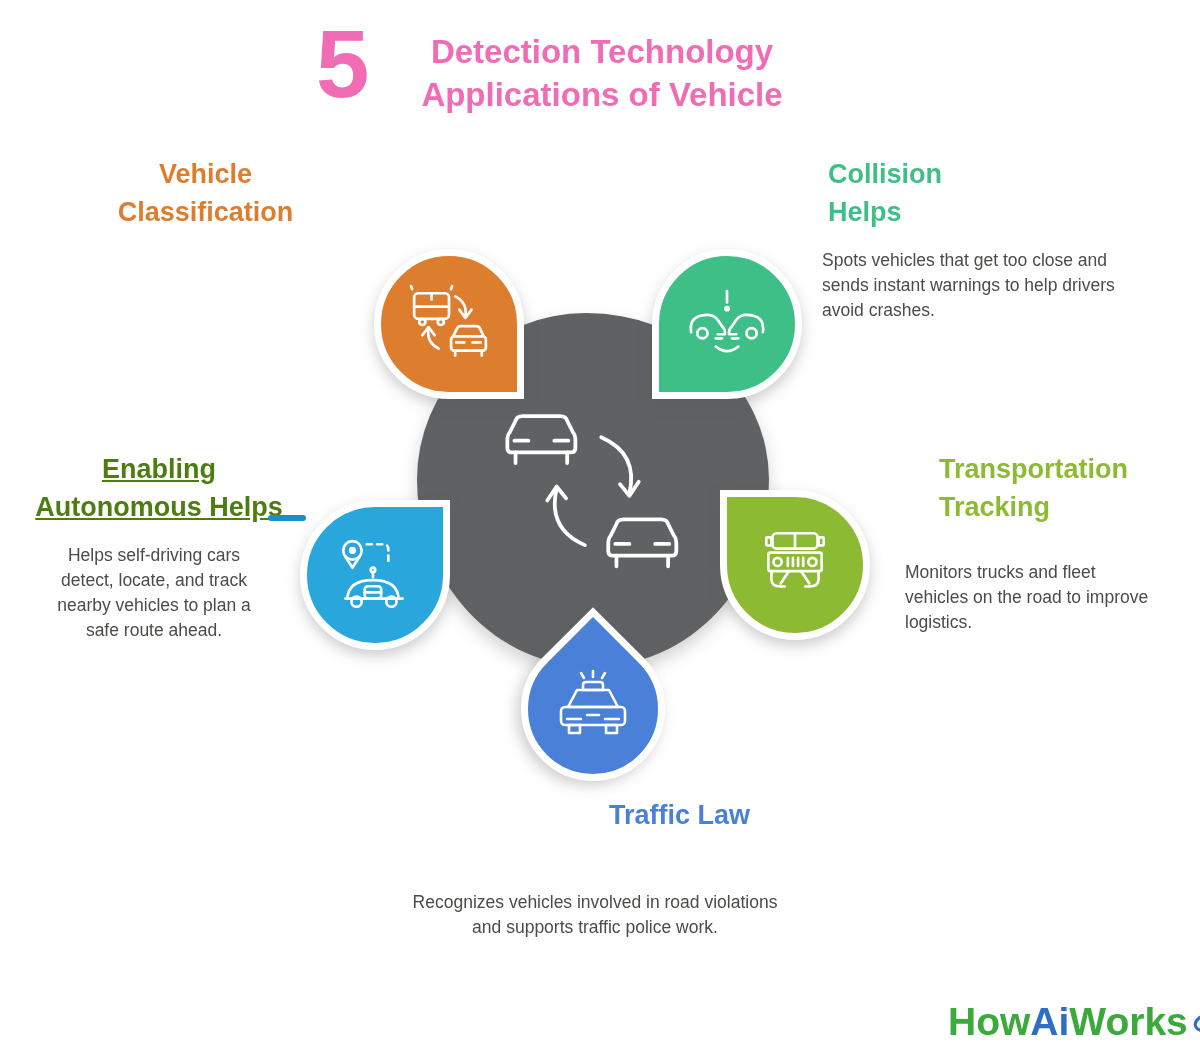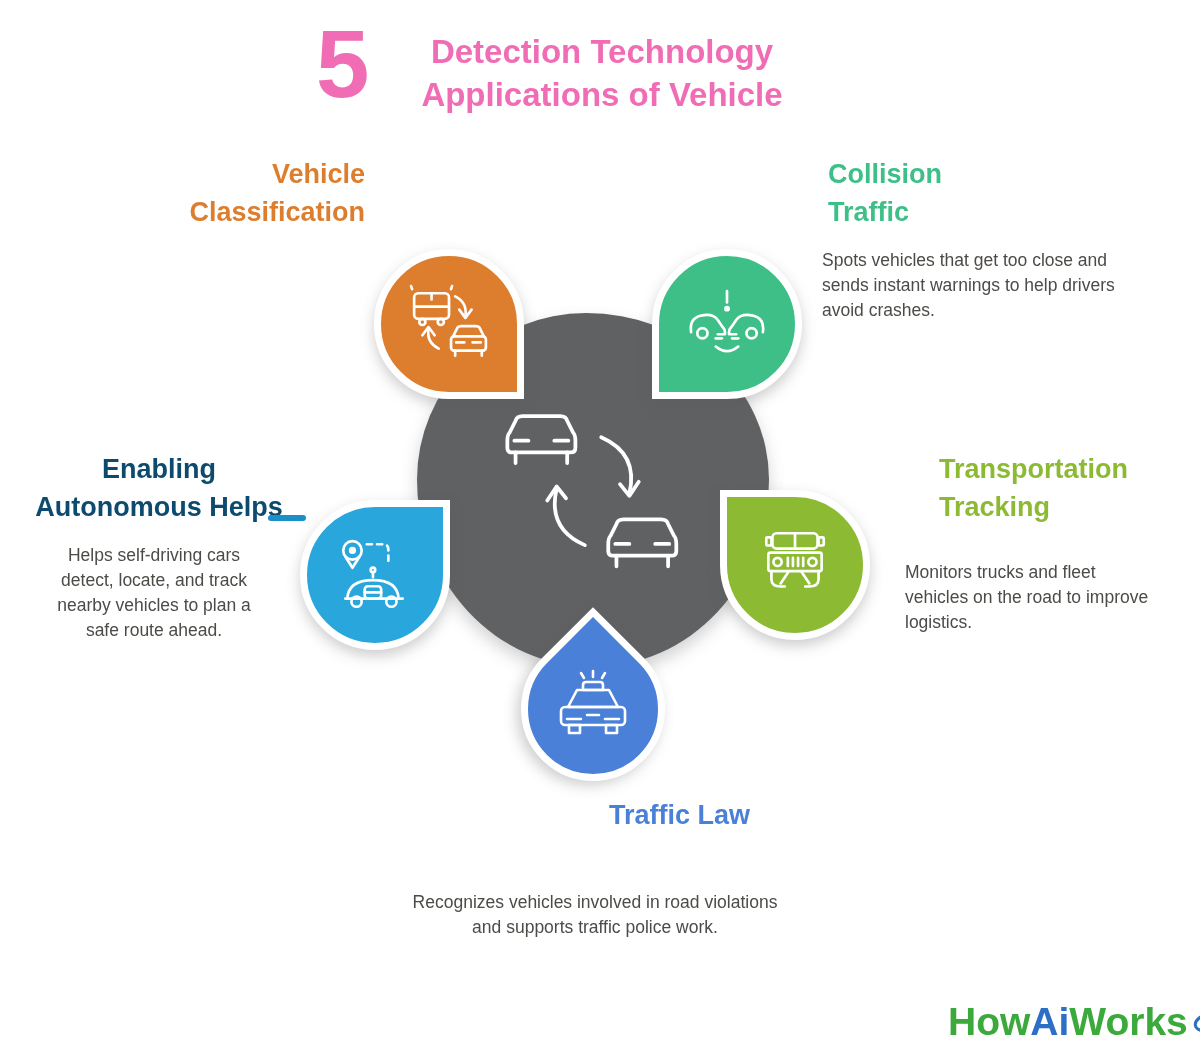--- a/index.html
+++ b/index.html
@@ -7,27 +7,27 @@
           font-family:"Liberation Sans", sans-serif;}
   .abs{position:absolute;}
 
   
   .big-number{left:316px;top:14px;font-size:96px;font-weight:bold;color:#f06cb4;line-height:100px;}
   .title-lines{left:392px;top:30px;width:420px;text-align:center;color:#f06cb4;font-weight:bold;
                font-size:33px;line-height:43px;}
 
   
   .heading{font-weight:bold;font-size:27px;line-height:38px;}
-  .h-orange{color:#dd7e2e;} .h-green{color:#3ebf88;} .h-cyan{color:#0c4a6e;}
+  .h-orange{color:#dd7e2e;} .h-green{color:#3ebf88;} .h-cyan{color:#4d7c0f;text-decoration:underline;}
   .h-olive{color:#8dba33;} .h-blue{color:#4a80d8;}
 
   
   .para{font-size:17.5px;line-height:25px;color:#4d4b47;}
 
-  .tl-heading{left:30px;top:155px;width:335px;text-align:right;}
+  .tl-heading{left:38px;top:155px;width:335px;text-align:center;}
   .tl-para{left:78px;top:248px;width:287px;text-align:right;}
 
   .tr-heading{left:828px;top:155px;width:340px;text-align:left;}
   .tr-para{left:822px;top:248px;width:320px;text-align:left;}
 
   .ml-heading{left:18px;top:450px;width:282px;text-align:center;}
   .ml-para{left:40px;top:543px;width:228px;text-align:center;}
   .ml-dash{left:268px;top:515px;width:38px;height:6px;background:#1990c8;border-radius:3px;}
 
   .mr-heading{left:905px;top:450px;width:280px;text-align:left;margin-left:34px;}
@@ -72,21 +72,21 @@
     <div>Applications of Vehicle</div>
   </div>
 
   <div class="abs heading h-orange tl-heading">
     <div>Vehicle</div>
     <div>Classification</div>
   </div>
 
   <div class="abs heading h-green tr-heading">
     <div>Collision</div>
-    <div>Traffic</div>
+    <div>Helps</div>
   </div>
   <div class="abs para tr-para">Spots vehicles that get too close and sends instant warnings to help drivers avoid crashes.</div>
 
   <div class="abs heading h-cyan ml-heading">
     <div>Enabling</div>
     <div>Autonomous Helps</div>
   </div>
   <div class="abs ml-dash"></div>
   <div class="abs para ml-para">Helps self-driving cars detect, locate, and track nearby vehicles to plan a safe route ahead.</div>
 

